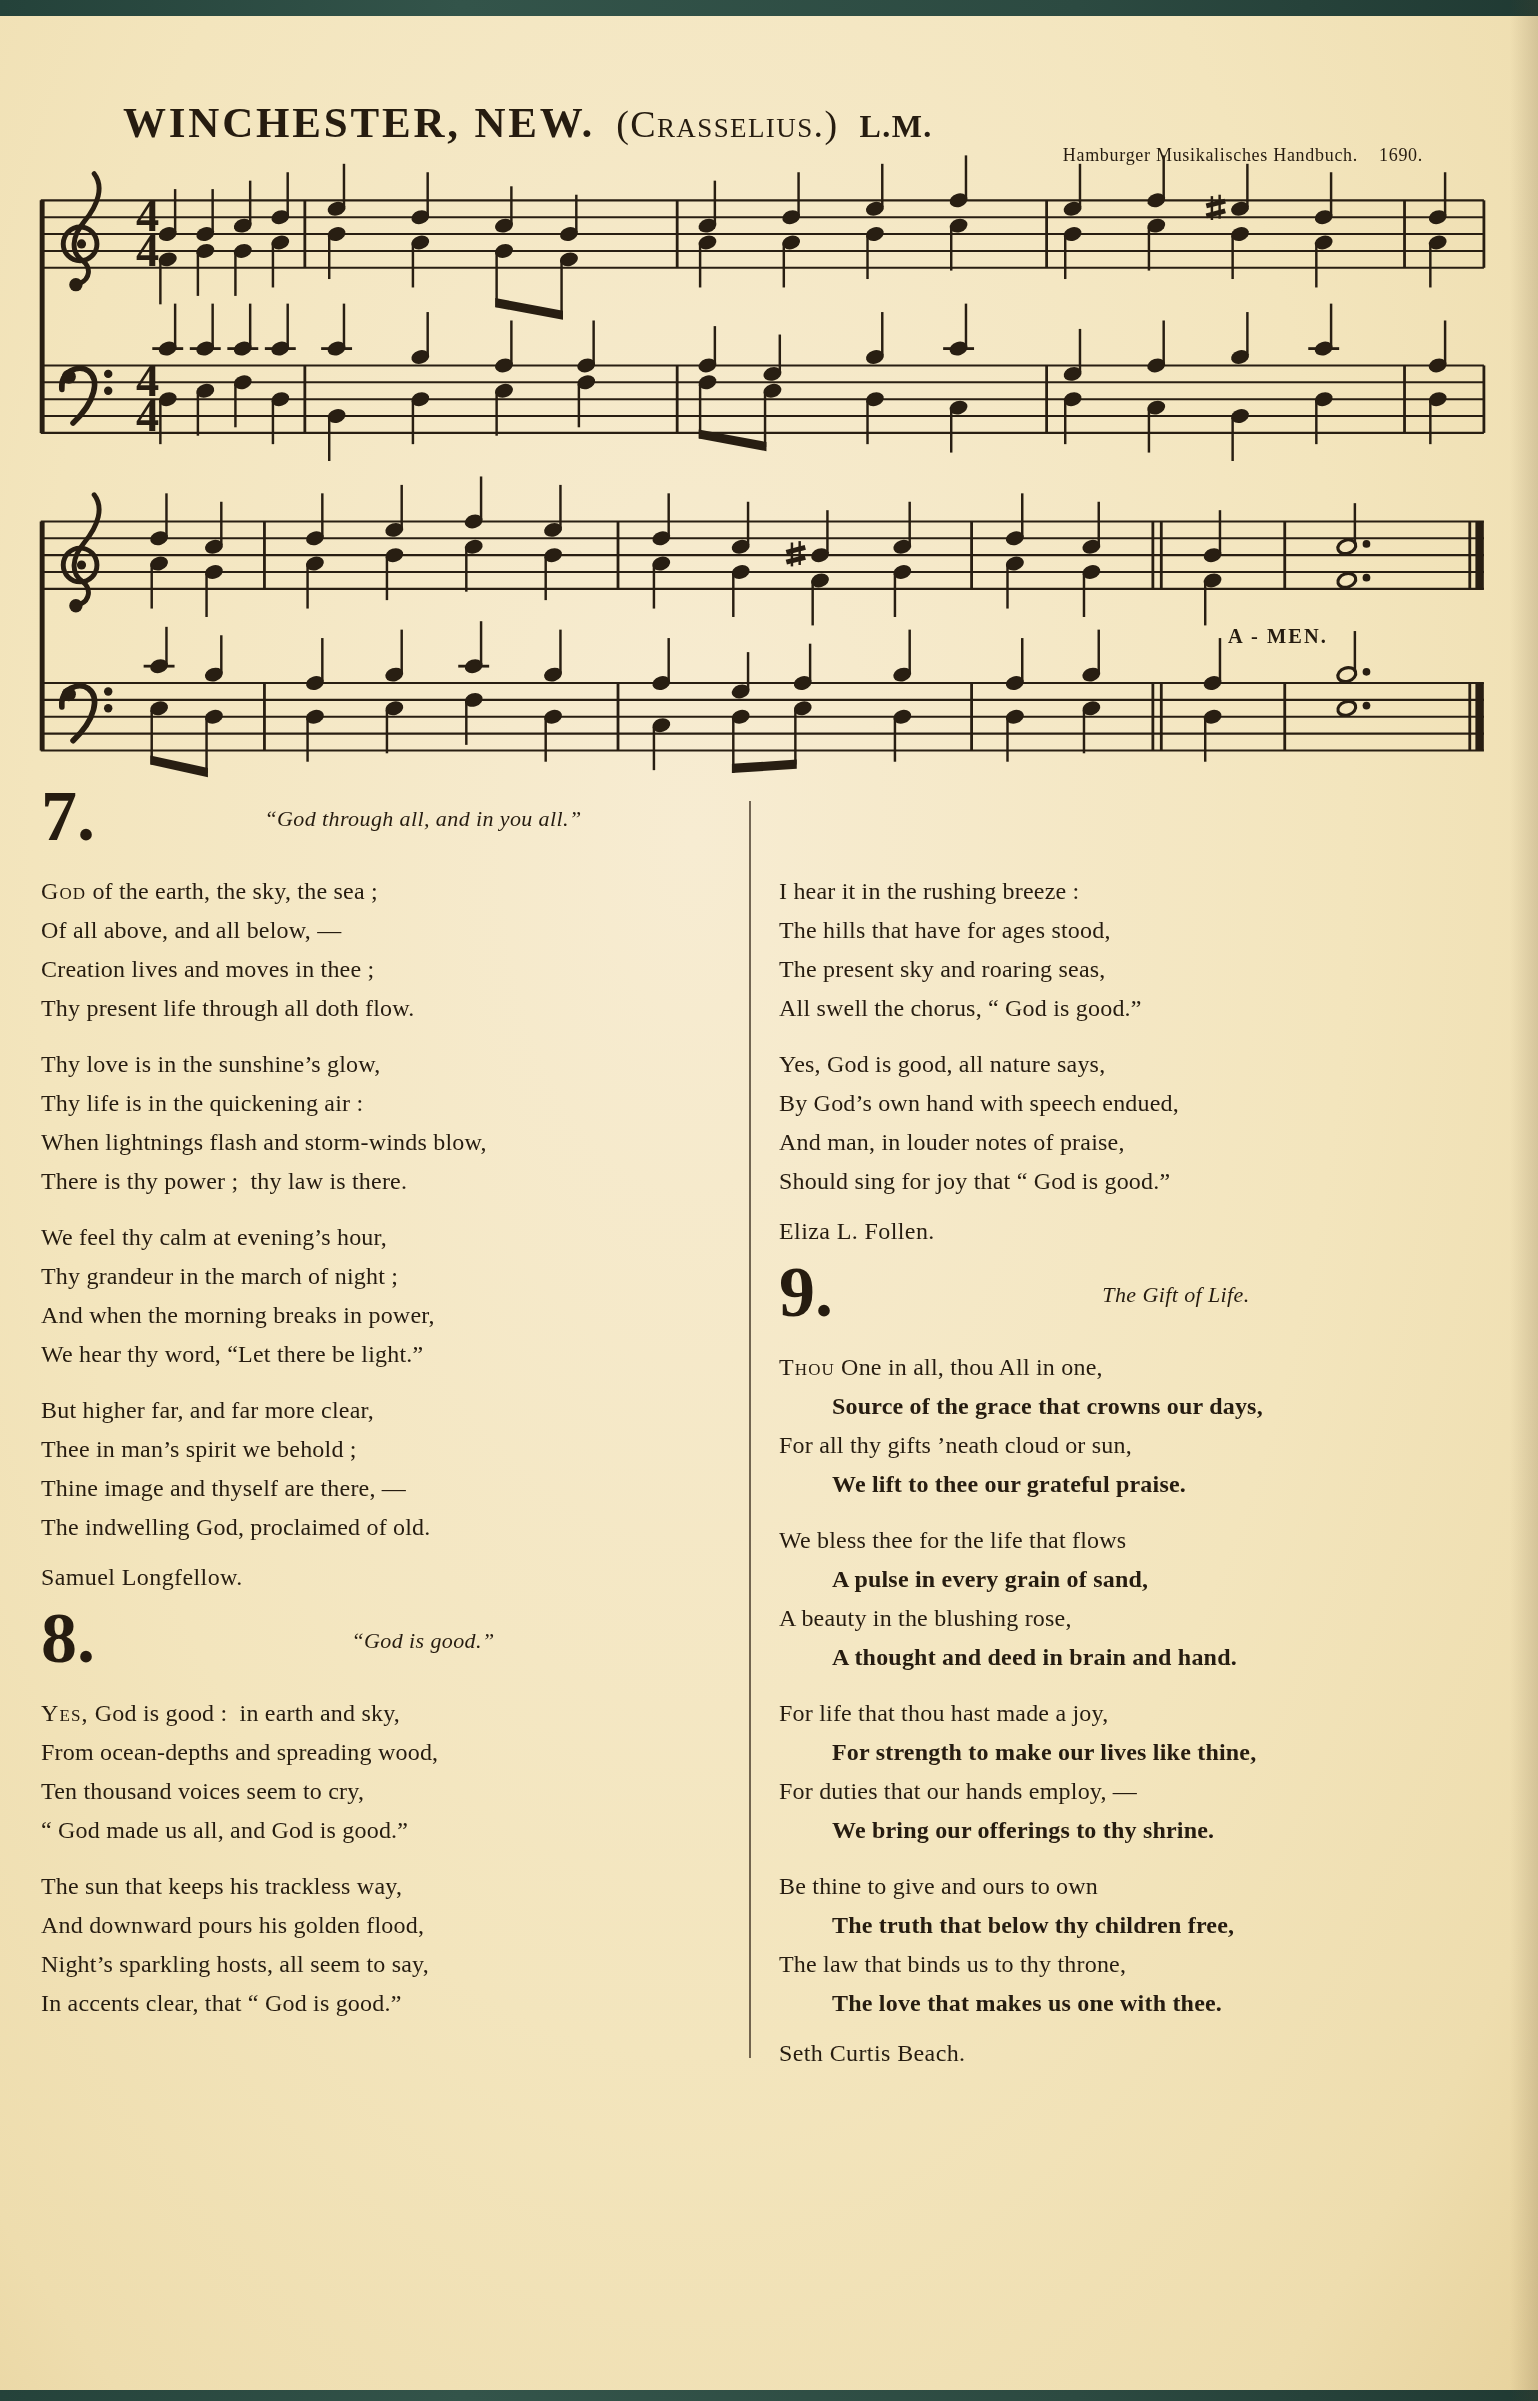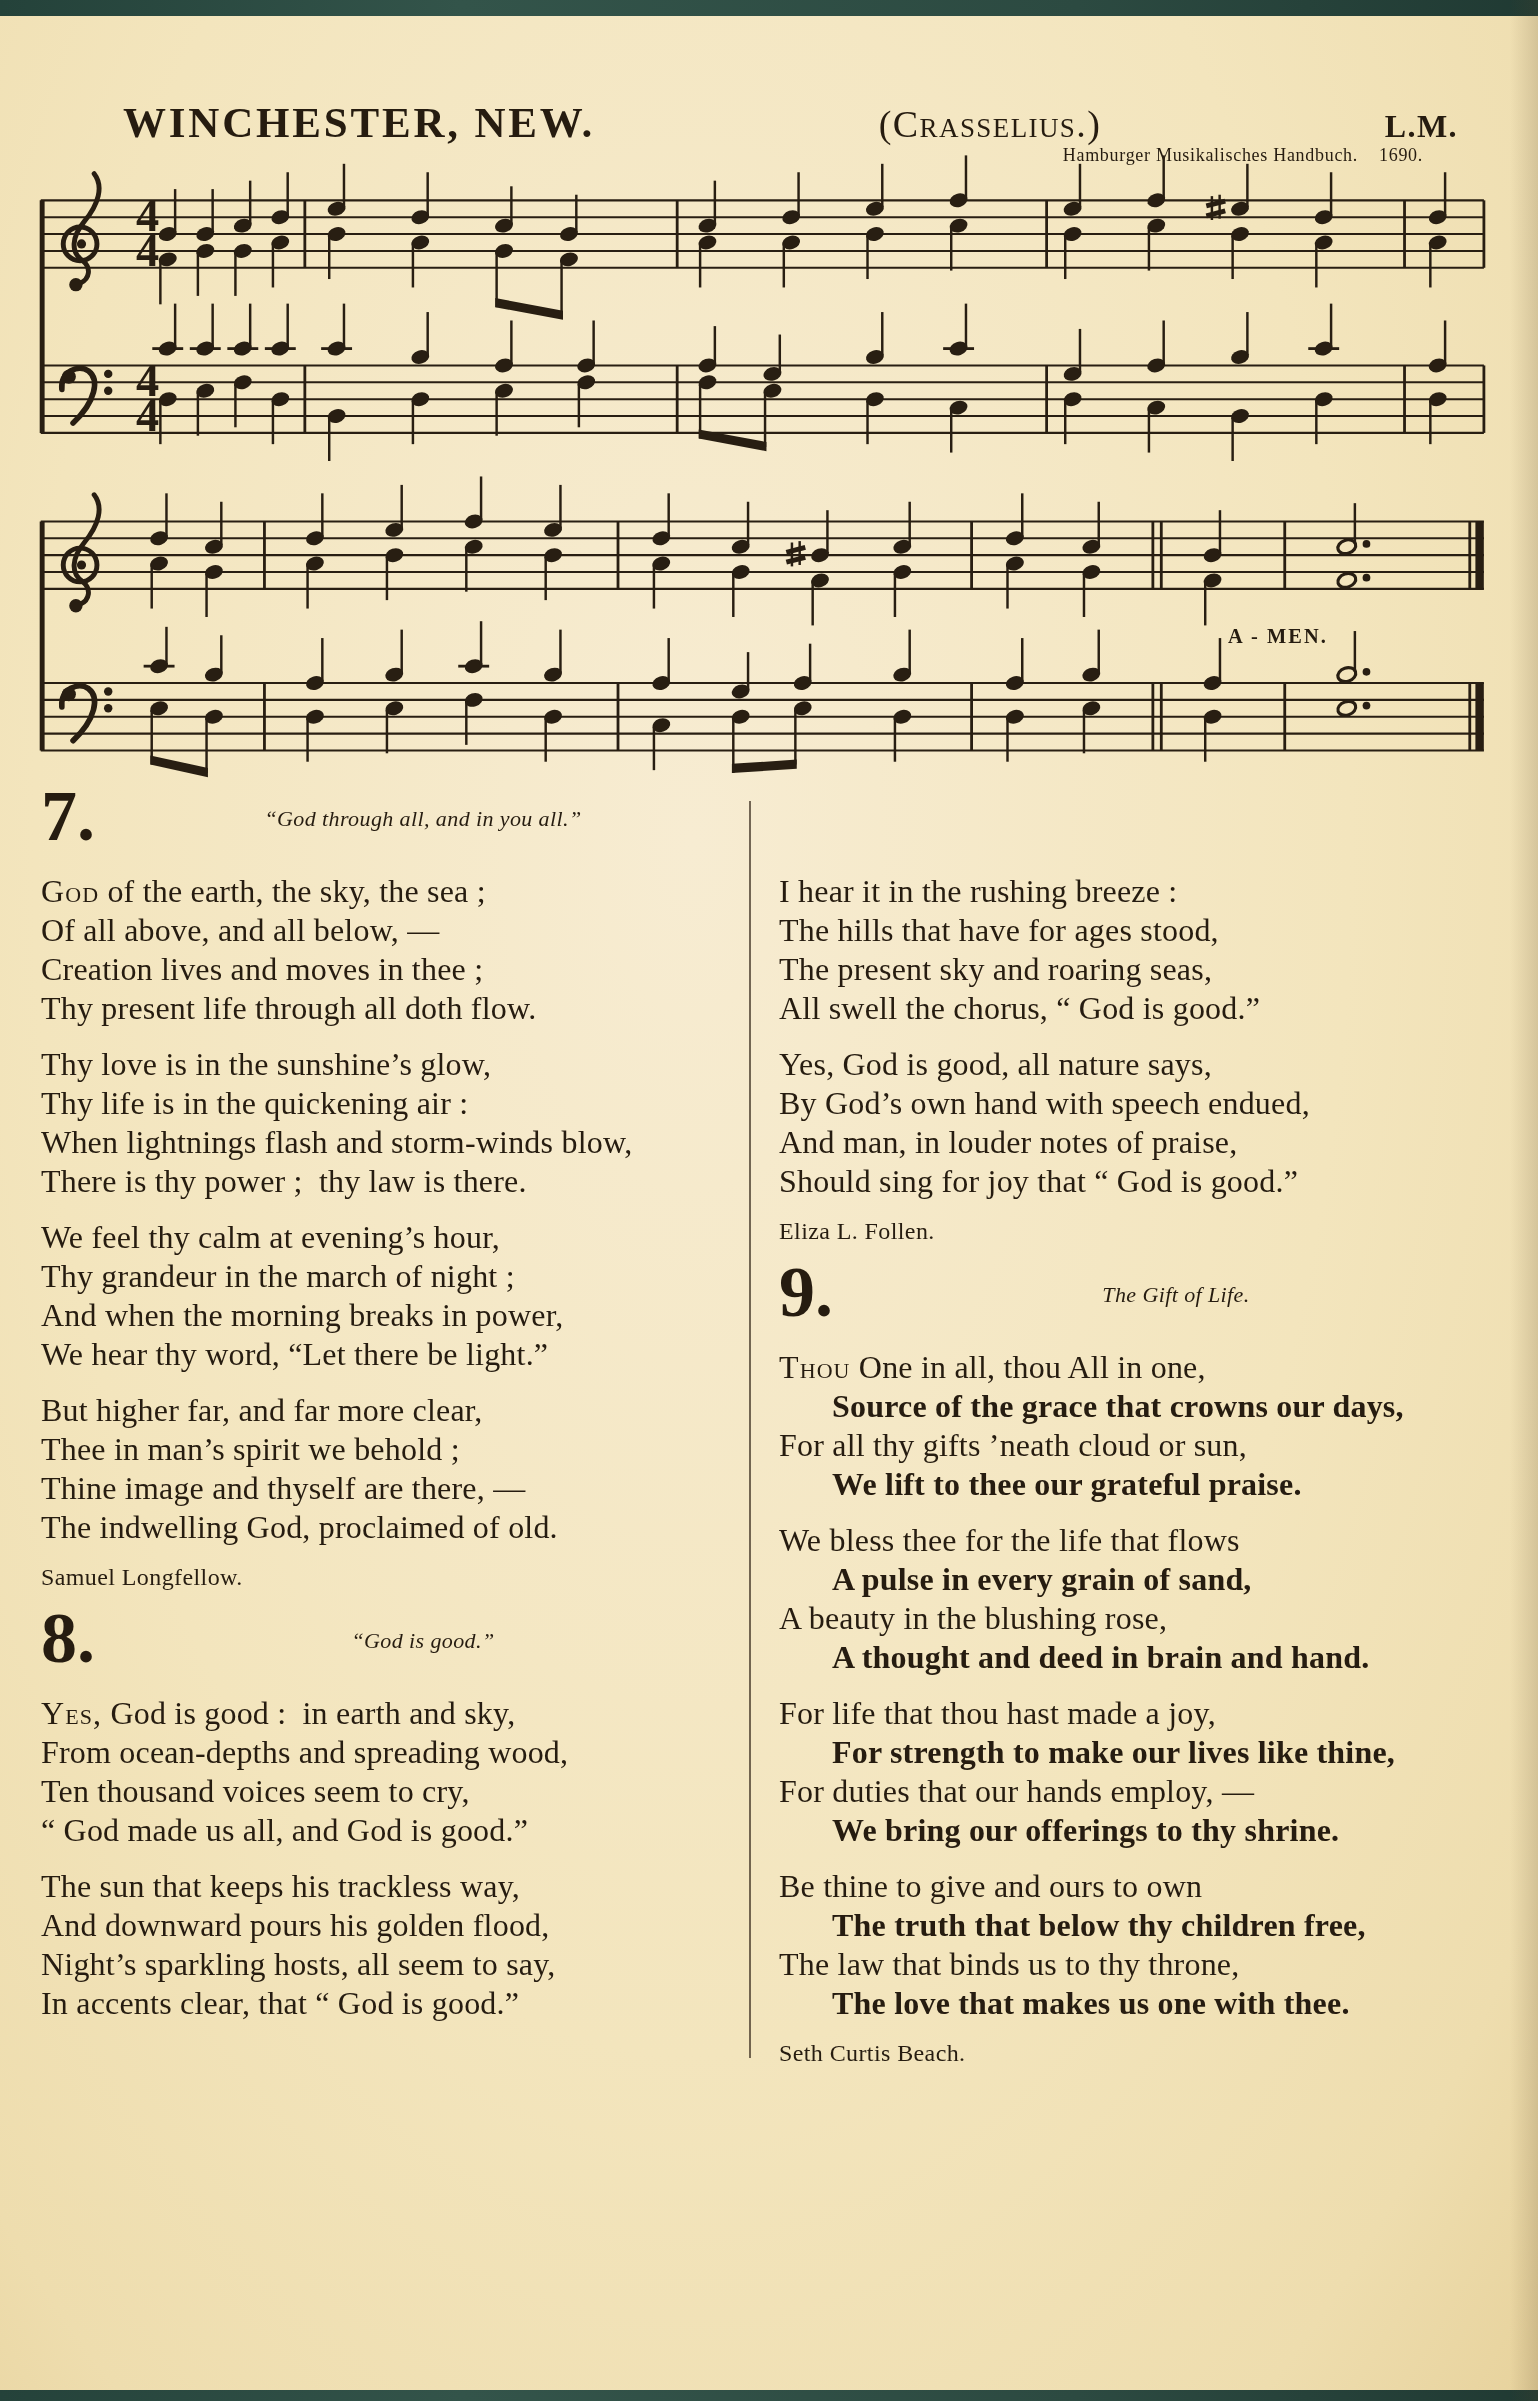--- a/index.html
+++ b/index.html
@@ -6,37 +6,37 @@
   .page{position:relative;width:1538px;height:2401px;overflow:hidden;
     background:radial-gradient(ellipse at 45% 35%, #f7ecd2 0%, #f3e5bd 55%, #eeddae 85%, #e7d29c 100%);
     font-family:"Liberation Serif","DejaVu Serif",serif;color:#261c10;}
   .scan-edge{position:absolute;left:0;width:100%;
     background:linear-gradient(90deg,#24423a,#33544a 30%,#2c4a41 70%,#203a33);}
   .scan-edge.top{top:0;height:15.5px;}
   .scan-edge.bottom{bottom:0;height:11.2px;}
   .page-right-shade{position:absolute;top:0;right:0;width:28px;height:100%;
     background:linear-gradient(90deg,rgba(0,0,0,0),rgba(90,70,40,.18));}
   .header-block{position:absolute;left:123px;top:98px;width:1335px;}
-  .title-line{display:flex;align-items:baseline;gap:21px;white-space:nowrap;justify-content:space-between;}
+  .title-line{display:flex;align-items:baseline;gap:21px;white-space:nowrap;}
   .tune-name{font-size:43px;font-weight:700;letter-spacing:2.8px;}
   .tune-alt{font-size:38px;font-variant:small-caps;letter-spacing:1.4px;}
   .meter{font-size:32px;font-weight:700;letter-spacing:1.4px;}
   .source{position:absolute;top:145px;right:115px;font-size:18px;letter-spacing:0.7px;white-space:nowrap;}
   .source .year{margin-left:21px;}
   #music-svg{position:absolute;left:0;top:0;pointer-events:none;}
   .amen{position:absolute;left:1228px;top:625px;font-size:20.4px;font-weight:700;letter-spacing:2.1px;white-space:nowrap;}
   .col{position:absolute;top:786px;}
   .col-left{left:41px;width:701px;}
   .col-right{left:779px;width:731px;}
   .divider{position:absolute;left:749px;top:801px;width:2.1px;height:1257px;background:#3a2e1f;opacity:.7;}
   .hymn-header{position:relative;min-height:79px;margin-bottom:7px;}
   .hymn-number{position:absolute;left:0;top:-5.6px;font-size:72px;font-weight:700;line-height:1;}
   .hymn-title{text-align:center;font-style:italic;font-size:22px;padding:19.7px 0 0 63px;letter-spacing:0.4px;}
   .stanza{margin-bottom:17px;}
-  .verse-line{font-size:32px;line-height:39px;letter-spacing:0.2px;white-space:nowrap;}
+  .verse-line{font-size:24px;line-height:39px;letter-spacing:0.2px;white-space:nowrap;}
   .verse-line.indent{padding-left:53px;font-weight:bold;}
   .lead{font-variant:small-caps;letter-spacing:1.1px;}
   .attribution{text-align:left;padding-right:45px;font-size:24px;margin:2.8px 0 17px;letter-spacing:0.4px;}
   .top-gap{padding-top:86px;}
 </style>
 </head>
 <body>
 
 <div class="page">
   <div class="scan-edge top"></div>

